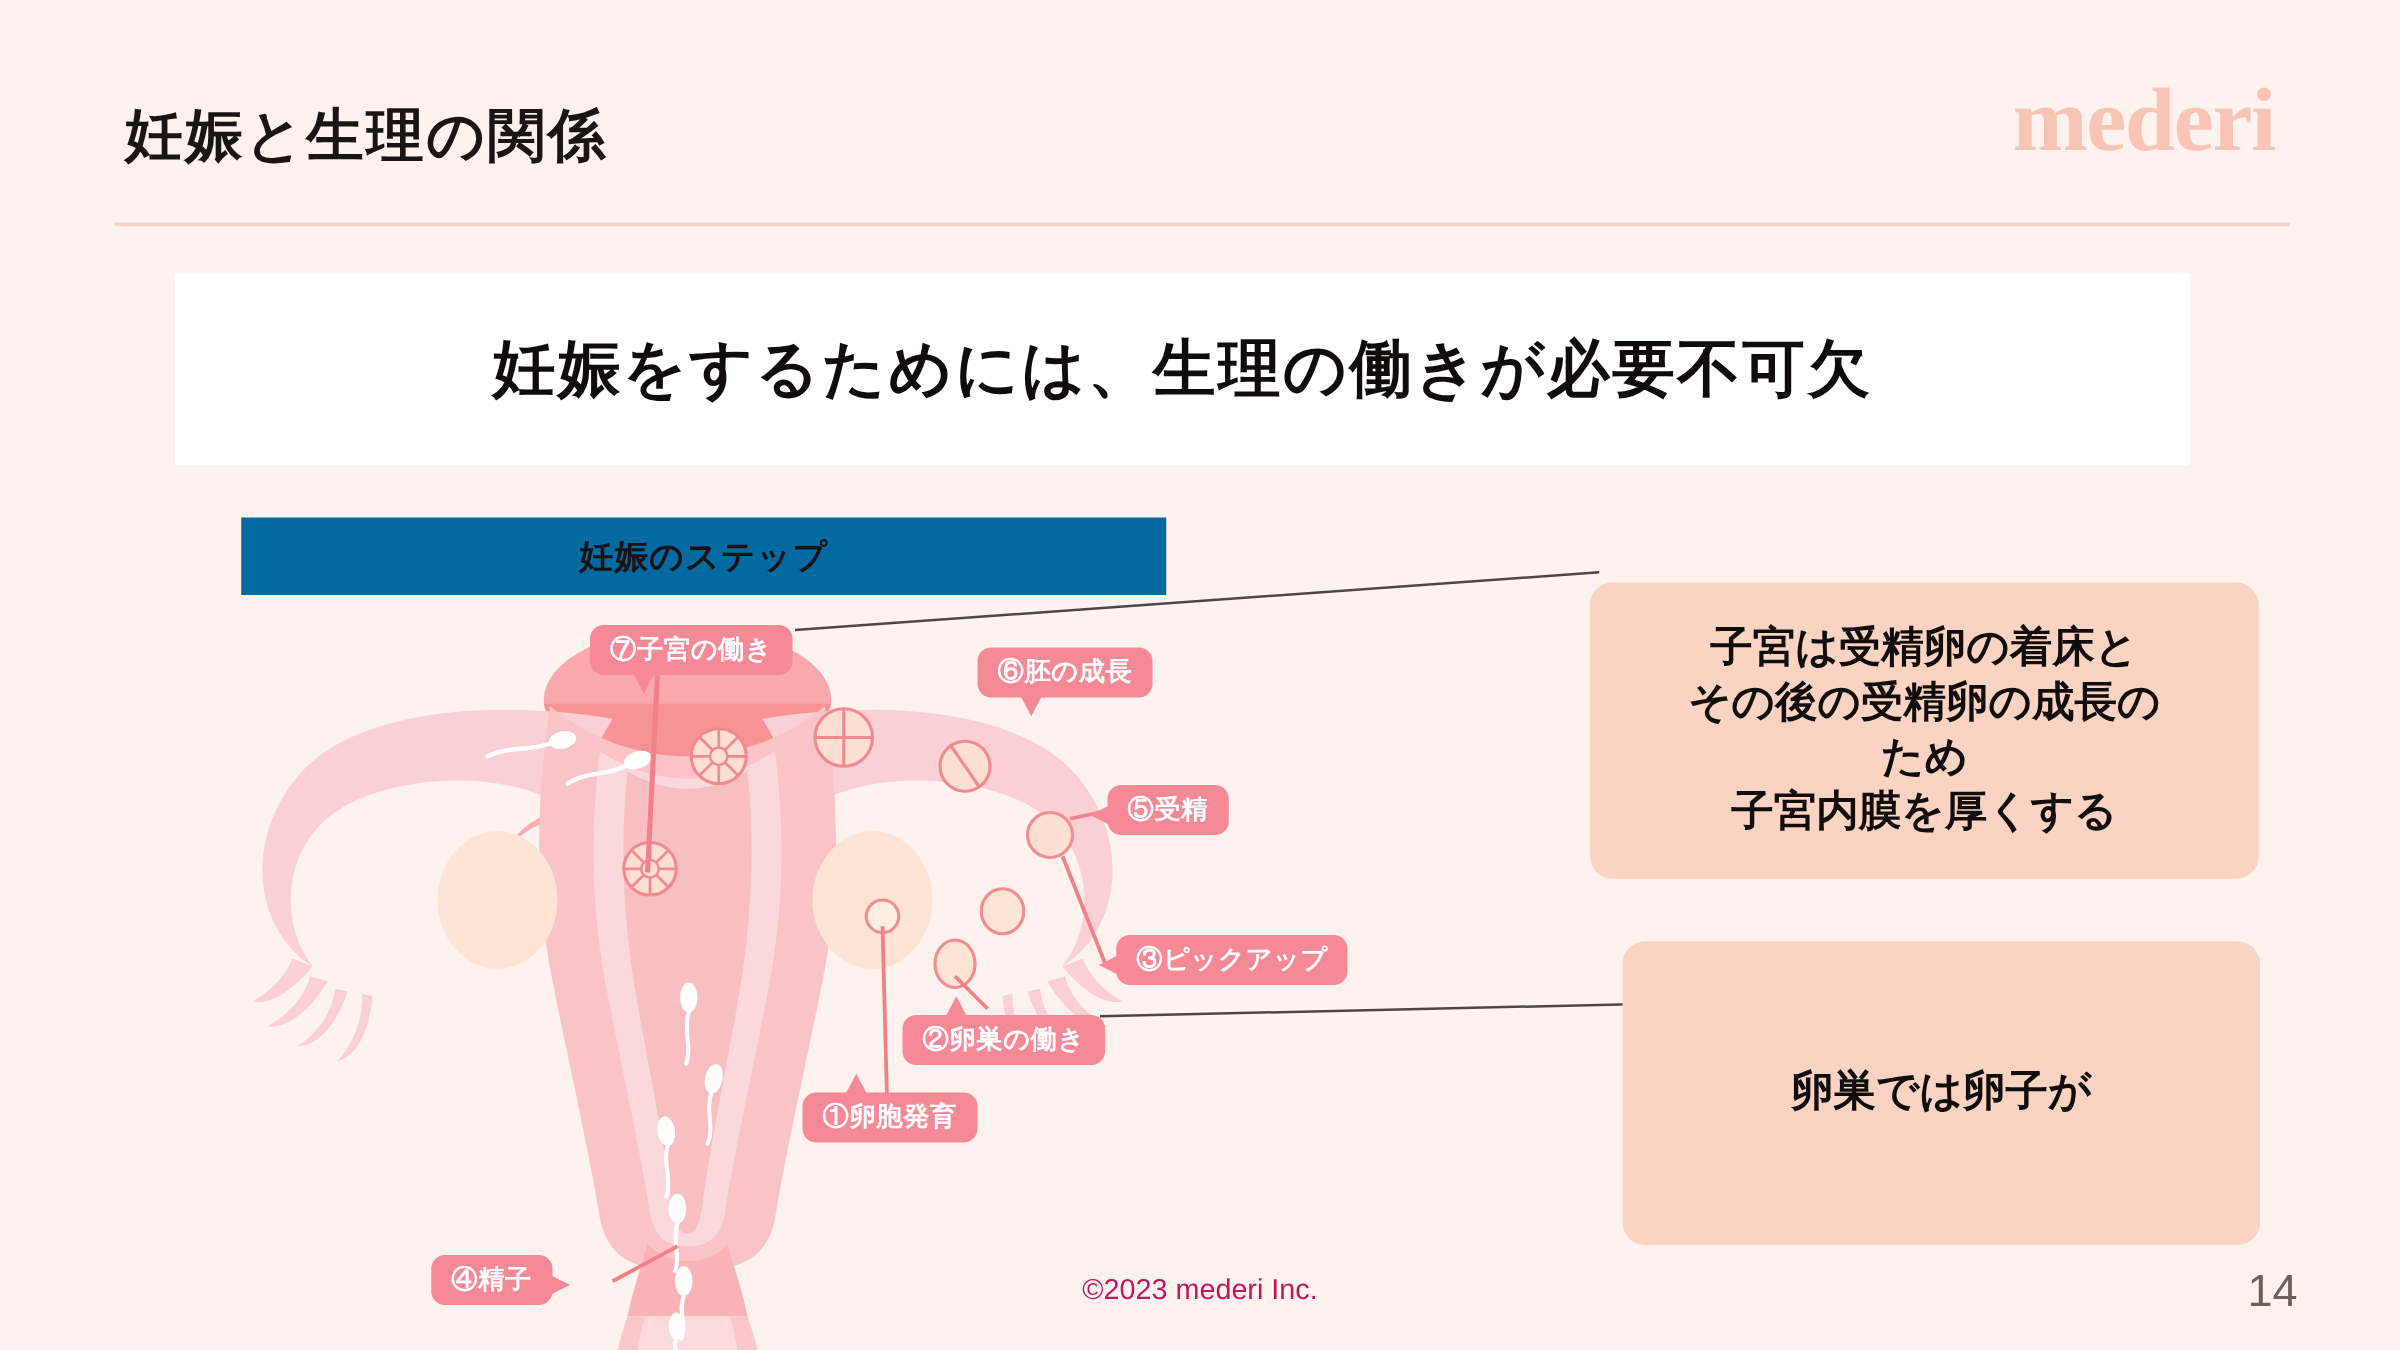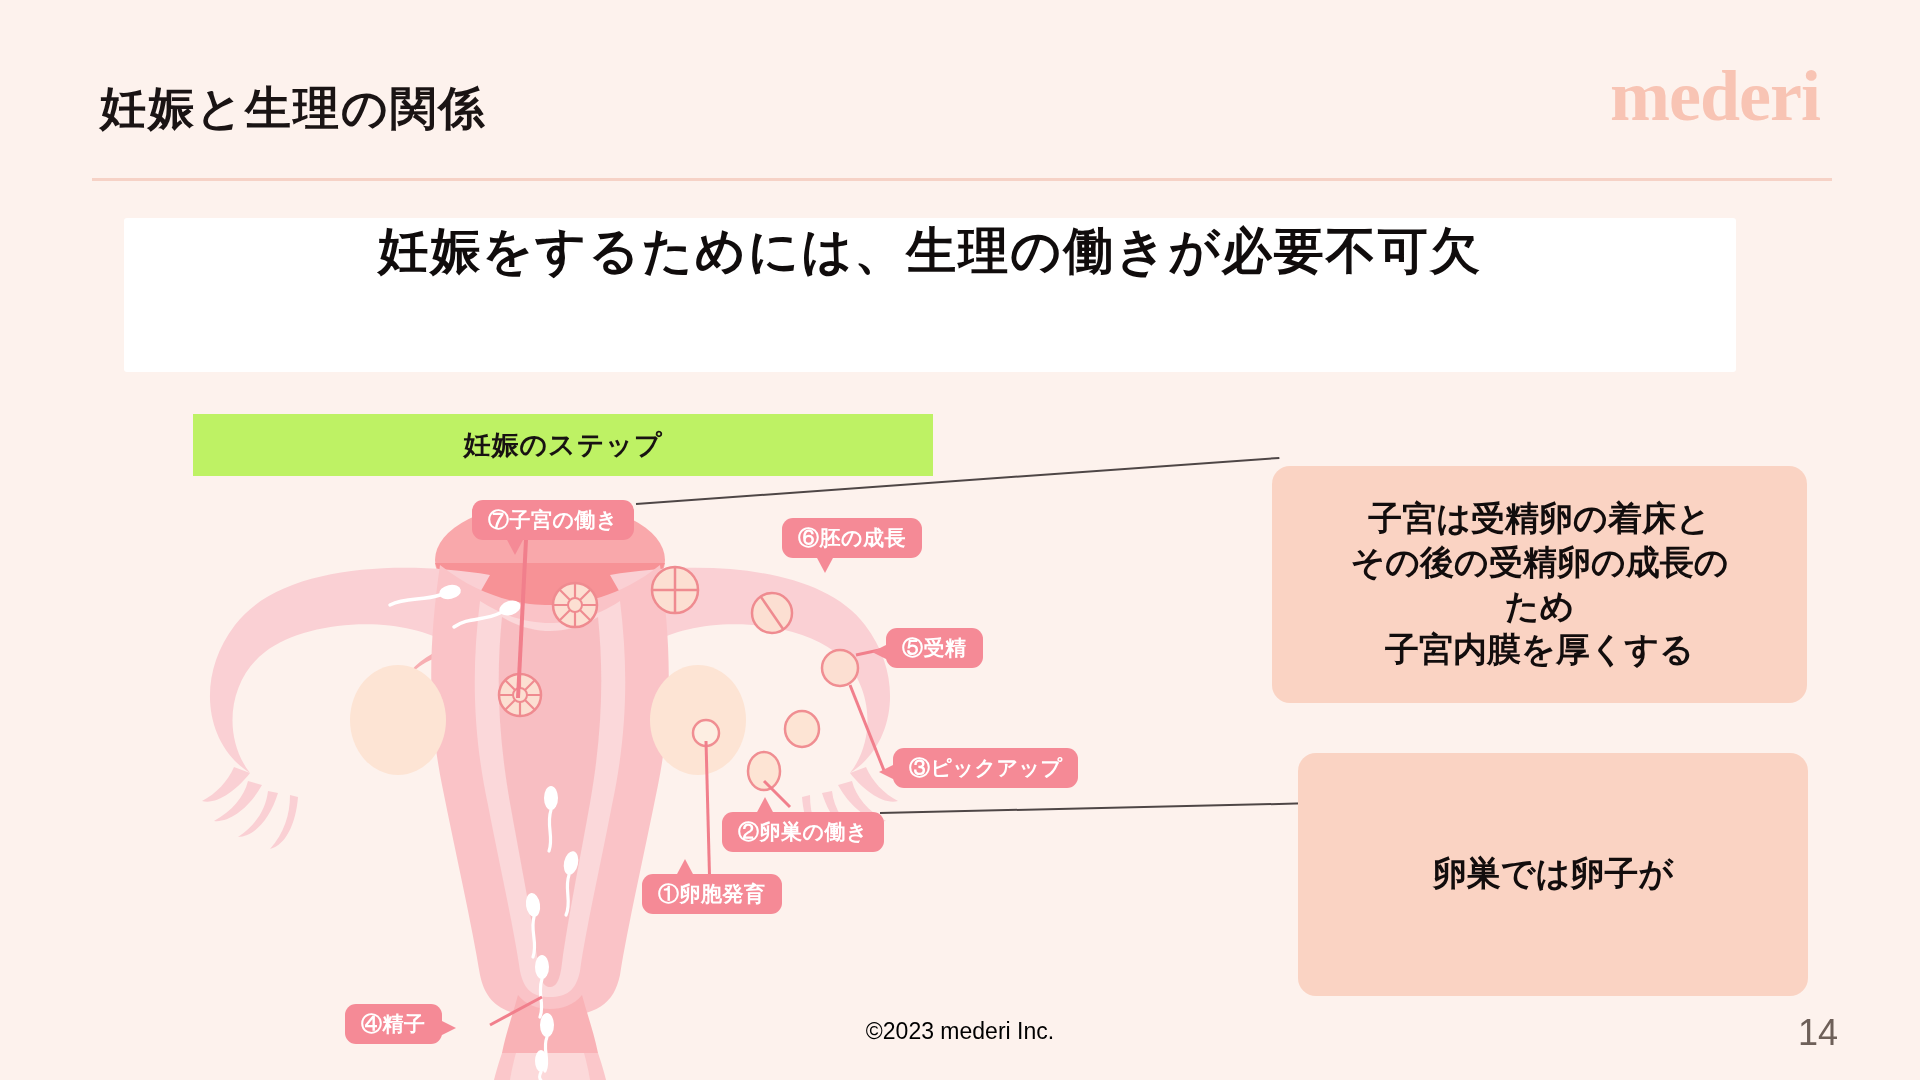--- a/index.html
+++ b/index.html
@@ -26,36 +26,36 @@
     font-weight:700; font-size:72px; color:#f8c4b4;
     letter-spacing:-1px; line-height:1;
   }
   #title-rule{
     position:absolute; left:92px; top:178px;
     width:1740px; height:3px; background:#f6d2c6;
   }
 
   
   #headline-card{
-    position:absolute; left:124px; top:218px;
+    position:absolute; left:140px; top:218px;
     width:1612px; height:154px;
     background:#ffffff; border-radius:3px;
-    display:flex; justify-content:center;
+    display:flex; align-items:center; justify-content:center;
   }
   #headline-text{
     font-family:"Liberation Serif", serif;
     font-weight:700; font-size:50px; color:#100c0c;
     letter-spacing:2px; white-space:nowrap;
   }
 
   
   #steps-card{
     position:absolute; left:193px; top:414px;
     width:740px; height:62px;
-    background:#bef264;
+    background:#0369a1;
     display:flex; align-items:center; justify-content:center;
   }
   #steps-text{
     font-weight:700; font-size:27px; color:#181212;
     letter-spacing:1px; white-space:nowrap;
   }
 
   
   #anatomy{ position:absolute; left:150px; top:505px; width:800px; height:575px; }
 
@@ -113,21 +113,21 @@
   .info-box .ln{ display:block; white-space:nowrap; }
 
   
   .leader{ position:absolute; background:#4e4646; transform-origin:0 50%; height:2px; }
   #leader-uterus{ left:636px; top:503px; width:645px; transform:rotate(-4.1deg); }
   #leader-ovary{ left:880px; top:812px; width:425px; transform:rotate(-1.3deg); }
 
   
   #copyright{
     position:absolute; left:50%; transform:translateX(-50%); top:1018px;
-    font-size:23px; color:#000000; white-space:nowrap;
+    font-size:23px; color:#be185d; white-space:nowrap;
   }
   #page-number{
     position:absolute; right:82px; top:1012px;
     font-size:36px; color:#6e6059;
   }
 </style>
 </head>
 <body>
 
 <div id="slide">

